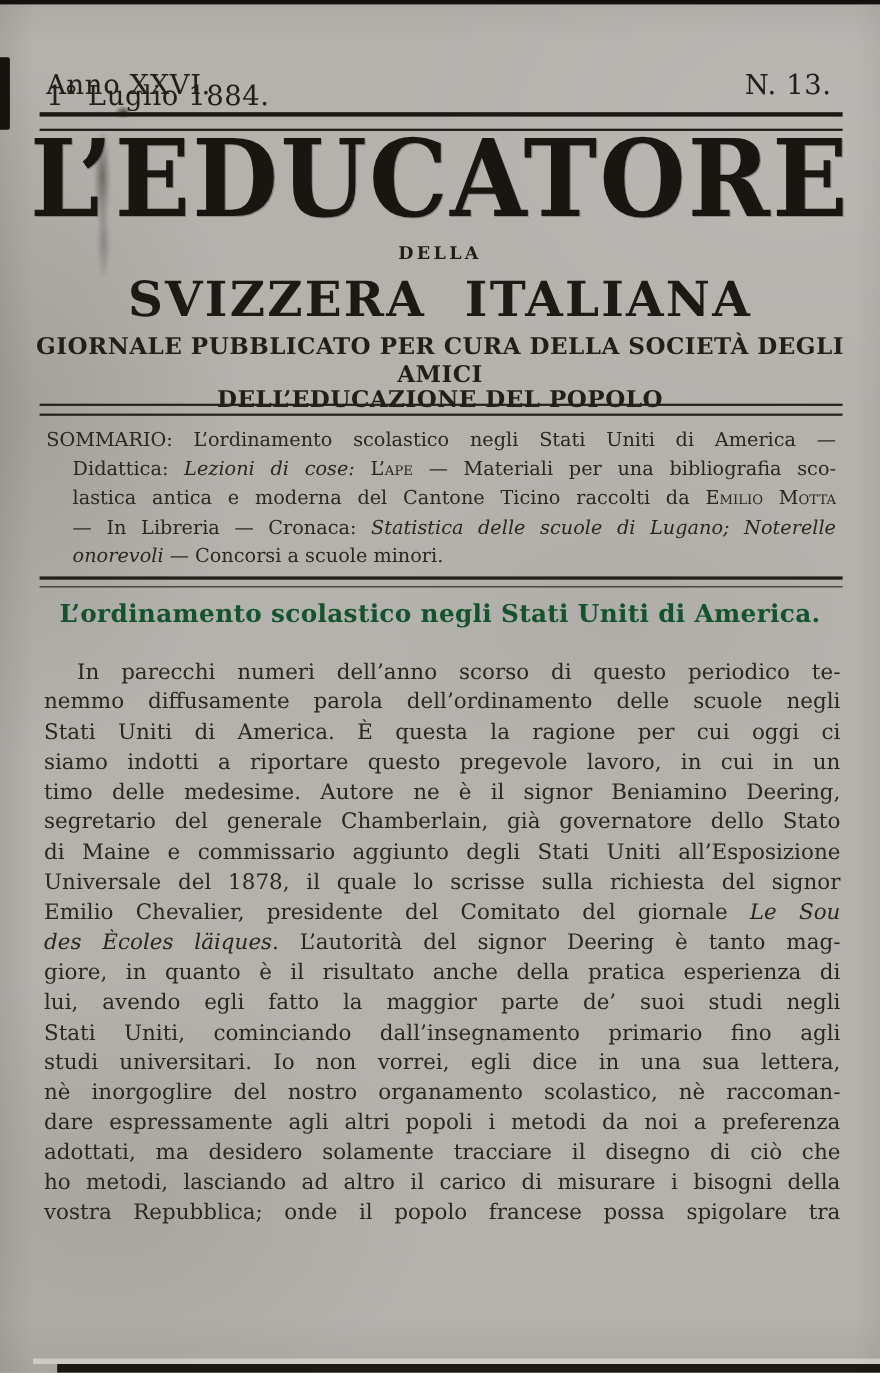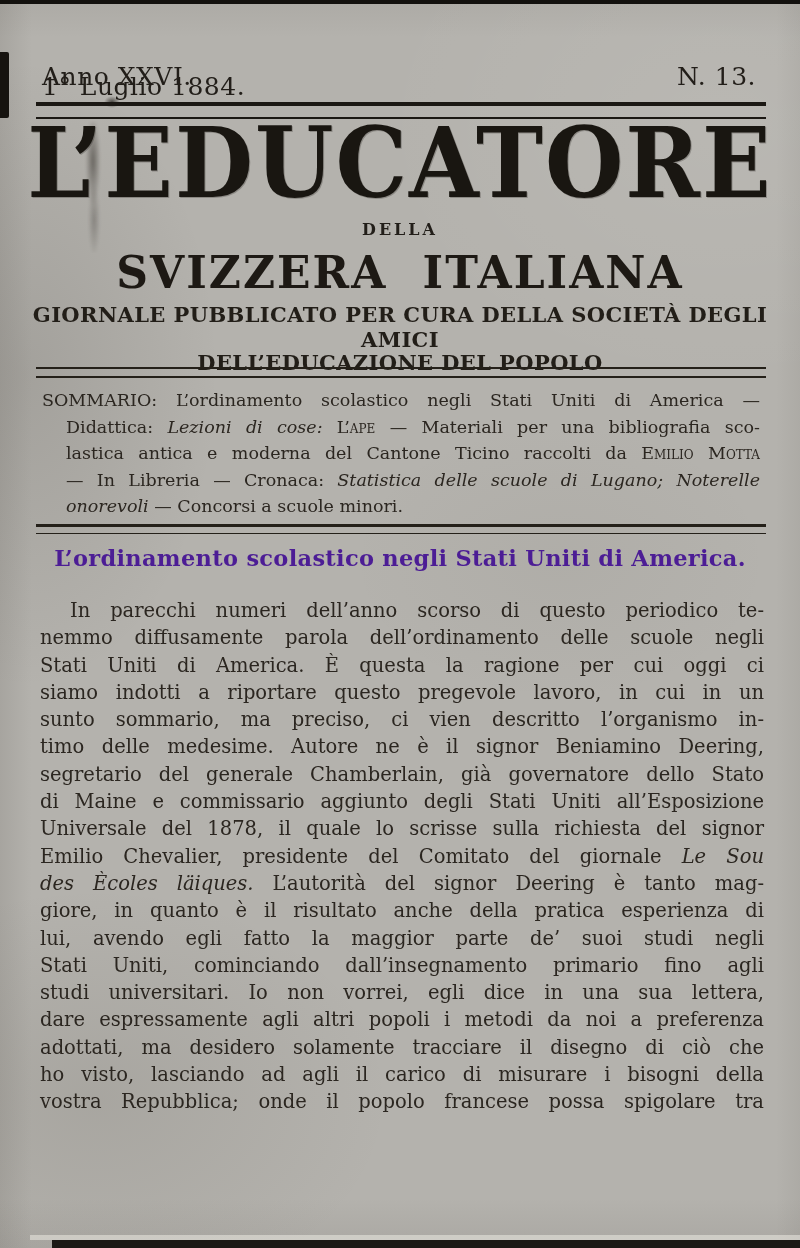--- a/index.html
+++ b/index.html
@@ -65,21 +65,21 @@
   .tagline1{top:302px;}
   .tagline2{top:329px;margin-top:21px;}
 
   .sommario{
     left:42px;right:40px;top:387px;
     font-size:17.5px;line-height:26.5px;
     padding-left:24px;color:var(--ink-soft);
   }
   .sommario .tline:first-child{text-indent:-24px;}
 
-  .article-title{top:545px;font-weight:bold;font-size:22.5px;letter-spacing:.3px;color:#4c1d95;}
+  .article-title{top:545px;font-weight:bold;font-size:22.5px;letter-spacing:.3px;color:#14532d;}
 
   .article-body{
     left:40px;right:36px;top:597px;
     font-size:19.5px;line-height:27.3px;color:var(--ink-soft);
   }
 
   .tline{text-align:justify;text-align-last:justify;}
   .tline.no-just{text-align-last:left;}
   .tline.indent{text-indent:30px;}
   .it{font-style:italic;}
@@ -120,31 +120,31 @@
   </div>
 
 <div class="abs rule-c"></div>
 
 <div class="abs center article-title">L’ordinamento scolastico negli Stati Uniti di America.</div>
 <div class="abs article-body">
     <div class="tline indent"><span>In parecchi numeri dell’anno scorso di questo periodico te-</span></div>
     <div class="tline"><span>nemmo diffusamente parola dell’ordinamento delle scuole negli</span></div>
     <div class="tline"><span>Stati Uniti di America. È questa la ragione per cui oggi ci</span></div>
     <div class="tline"><span>siamo indotti a riportare questo pregevole lavoro, in cui in un</span></div>
-    <div class="tline"><span>sunto sommario, ma preciso, ci vien descritto l’organismo in-</span></div>
     <div class="tline"><span>timo delle medesime. Autore ne è il signor Beniamino Deering,</span></div>
     <div class="tline"><span>segretario del generale Chamberlain, già governatore dello Stato</span></div>
     <div class="tline"><span>di Maine e commissario aggiunto degli Stati Uniti all’Esposizione</span></div>
     <div class="tline"><span>Universale del 1878, il quale lo scrisse sulla richiesta del signor</span></div>
     <div class="tline"><span>Emilio Chevalier, presidente del Comitato del giornale </span><span class="it">Le Sou</span></div>
     <div class="tline"><span class="it">des Ècoles läiques.</span><span> L’autorità del signor Deering è tanto mag-</span></div>
     <div class="tline"><span>giore, in quanto è il risultato anche della pratica esperienza di</span></div>
     <div class="tline"><span>lui, avendo egli fatto la maggior parte de’ suoi studi negli</span></div>
     <div class="tline"><span>Stati Uniti, cominciando dall’insegnamento primario fino agli</span></div>
     <div class="tline"><span>studi universitari. Io non vorrei, egli dice in una sua lettera,</span></div>
+    <div class="tline"><span>nè inorgoglire del nostro organamento scolastico, nè raccoman-</span></div>
     <div class="tline"><span>dare espressamente agli altri popoli i metodi da noi a preferenza</span></div>
     <div class="tline"><span>adottati, ma desidero solamente tracciare il disegno di ciò che</span></div>
-    <div class="tline"><span>ho visto, lasciando ad agli il carico di misurare i bisogni della</span></div>
+    <div class="tline"><span>ho metodi, lasciando ad altro il carico di misurare i bisogni della</span></div>
     <div class="tline"><span>vostra Repubblica; onde il popolo francese possa spigolare tra</span></div>
   </div>
 
 <div class="abs edge-bottom-light"></div>
 <div class="abs edge-bottom"></div>
 
 </body></html>

